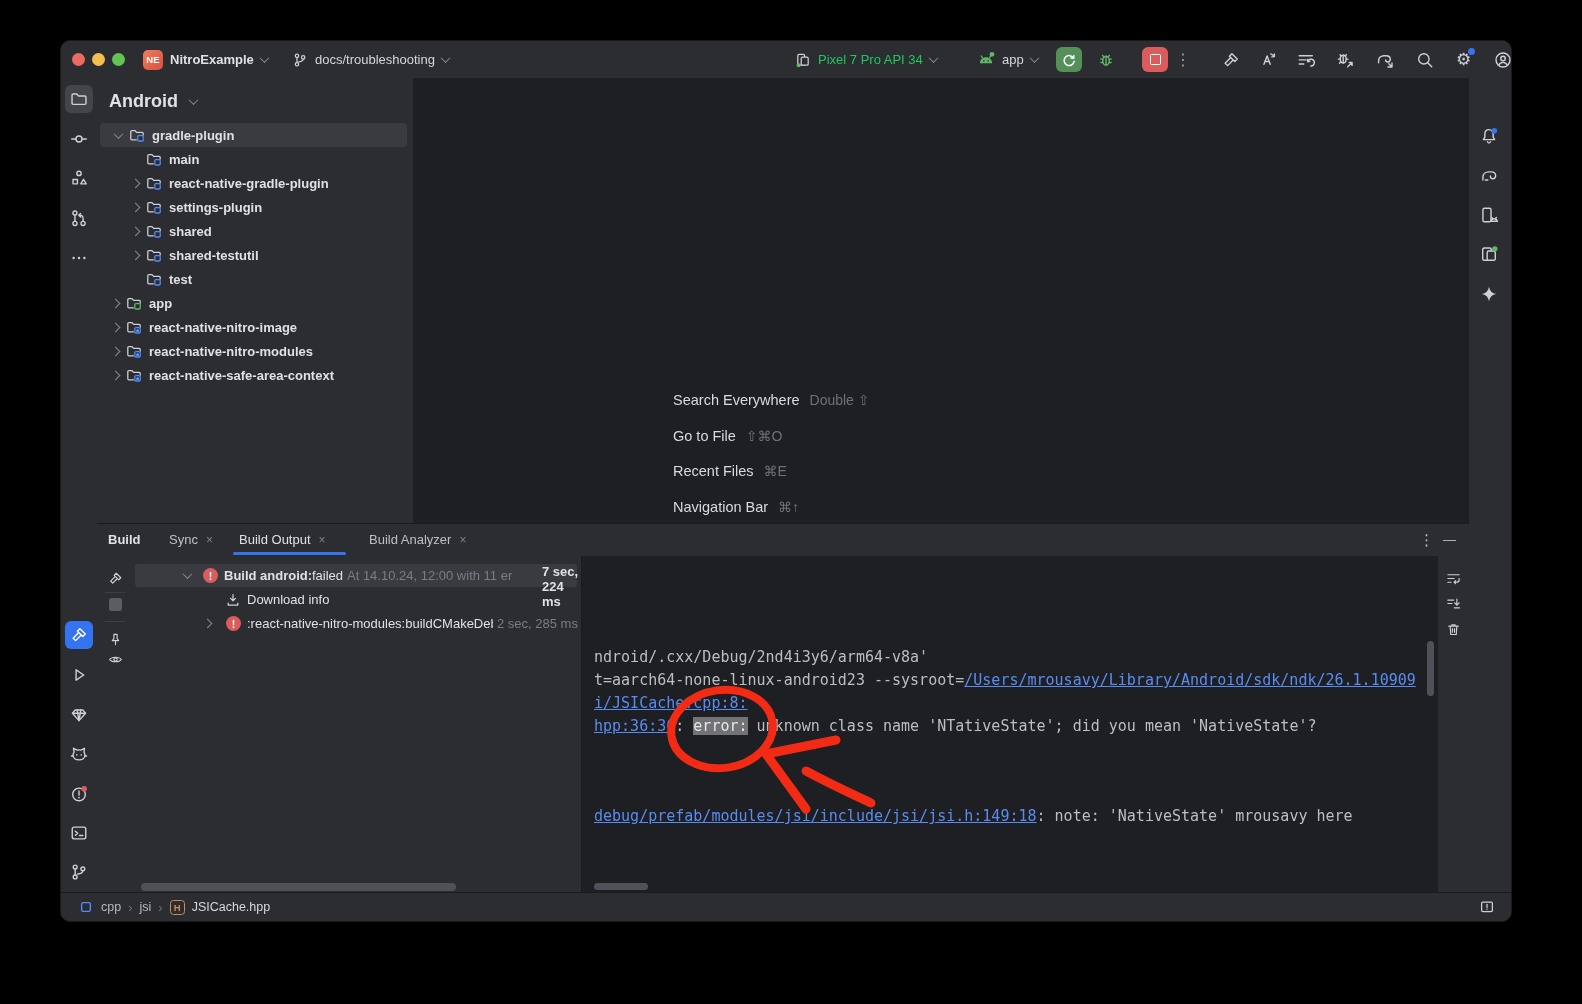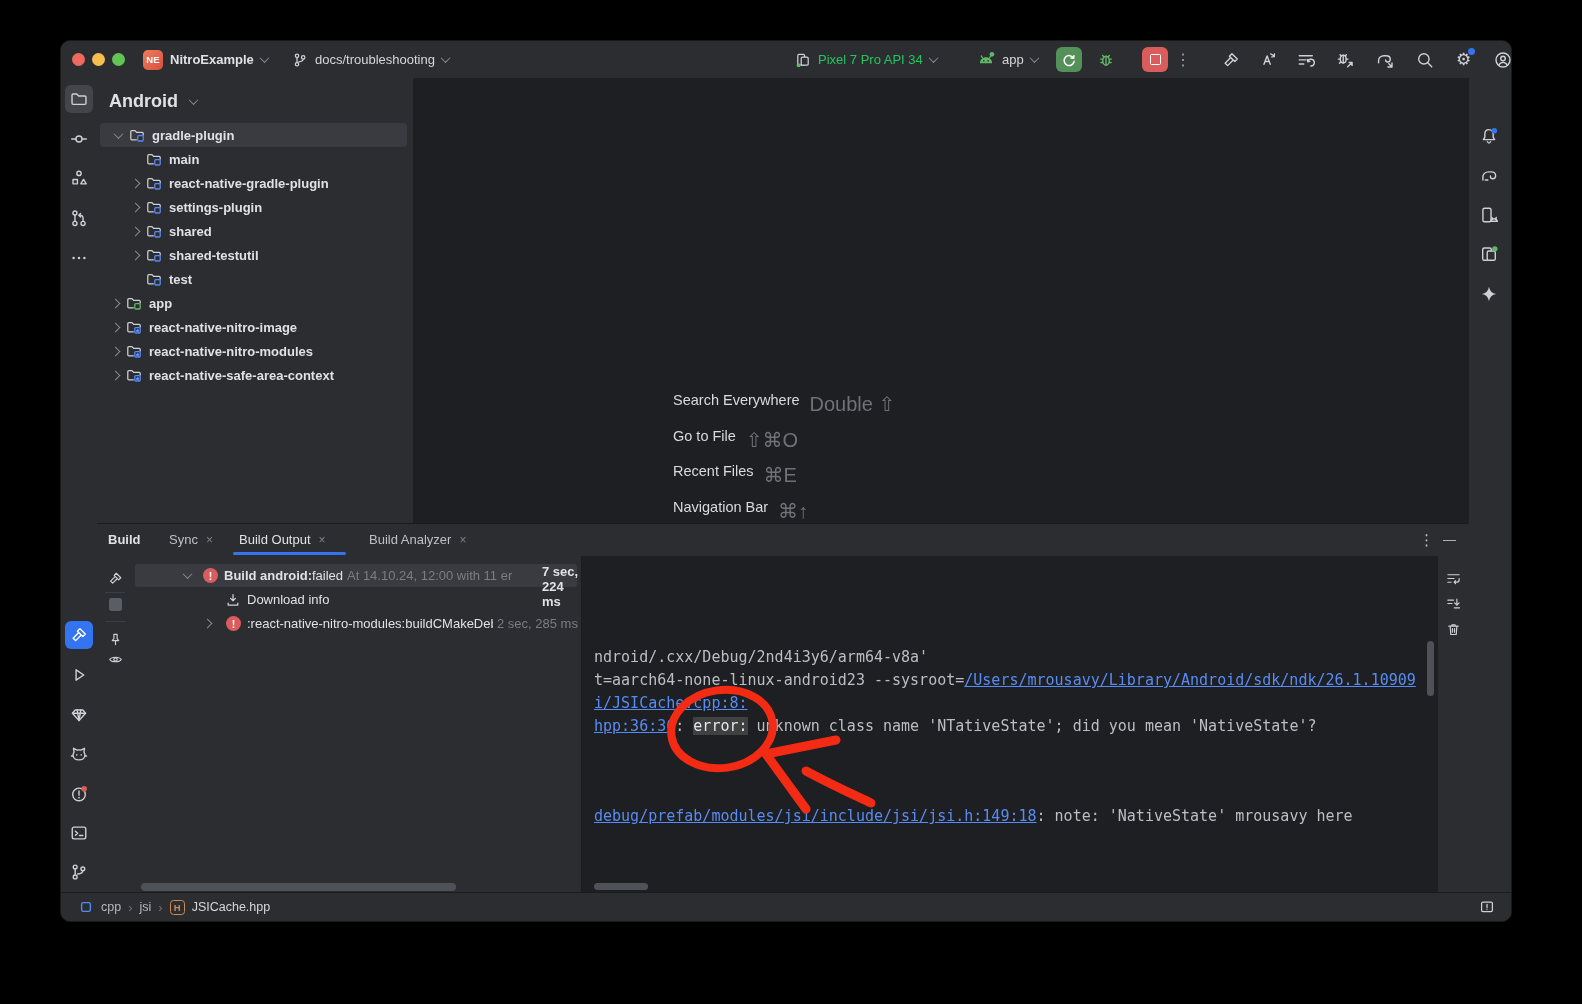--- a/index.html
+++ b/index.html
@@ -38,35 +38,35 @@
   .trow{position:absolute;left:0;right:0;height:24px;display:flex;align-items:center;font-size:13px;}
   .trow .lbl{font-weight:600;color:#dfe1e5;white-space:nowrap;}
   .trow.sel{left:3px;right:6px;background:#393b40;border-radius:4px;}
   .chbox{width:12px;height:12px;display:flex;align-items:center;justify-content:center;margin-right:5px;flex:0 0 auto;}
   .tico{margin-right:7px;}
   .ind0{padding-left:12px;} .ind1{padding-left:32px;}
   
   #editor{position:absolute;left:352px;top:37px;width:1056px;height:445px;background:#1e1f22;}
   .short{position:absolute;left:260px;height:23px;display:flex;align-items:flex-start;gap:10px;font-size:14.5px;}
   .short .act{color:#d8dade;font-weight:500;}
-  .short .keys{color:#6e7277;font-size:20px;}
+  .short .keys{color:#6e7277;font-size:14px;}
   
   #bpanel{position:absolute;left:36px;top:482px;width:1372px;height:371px;background:#2b2d30;border-top:1px solid #1a1b1d;overflow:hidden;}
   .btab{position:absolute;top:0;height:31px;display:flex;align-items:center;gap:8px;font-size:13px;color:#bcc0c6;}
   .btab .closex{color:#7d8188;font-size:12px;}
   .btab.active{color:#dfe1e5;}
   #btree{position:absolute;left:36px;top:32px;width:448px;bottom:0;background:#2b2d30;overflow:hidden;}
   .brow{position:absolute;left:0;right:0;height:23px;font-size:13px;}
   .badge{width:15px;height:15px;border-radius:50%;background:#db5c5c;color:#fff;font-size:10.5px;font-weight:700;
          display:flex;align-items:center;justify-content:center;flex:0 0 auto;}
   #bconsole{position:absolute;left:484px;top:32px;width:856px;bottom:0;background:#1e1f22;border-left:1px solid #1a1b1d;overflow:hidden;}
   .cline{position:absolute;left:12px;right:4px;height:23px;line-height:23px;font-family:"DejaVu Sans Mono",monospace;
          font-size:15px;color:#bcbec4;white-space:pre;overflow:hidden;}
   .lk{color:#588cf3;text-decoration:underline;}
-  .selerr{background:#404040;color:#e3e8f0;}
+  .selerr{background:#737373;color:#e3e8f0;}
   .minitool{position:absolute;width:26px;height:26px;display:flex;align-items:center;justify-content:center;}
   .scrollbar{position:absolute;background:#4e5157;border-radius:4px;}
   .sep{position:absolute;height:1px;background:#3c3e43;}
   
   #statusbar{position:absolute;left:0;right:0;bottom:0;height:29px;background:#2b2d30;border-top:1px solid #1a1b1d;
              display:flex;align-items:center;padding:0 16px 0 18px;font-size:12.5px;color:#b4b8bf;box-sizing:border-box;}
   .crumbsep{color:#6e7277;font-size:13px;margin:0 7px;}
   .hicon{width:15px;height:15px;border:1.3px solid #cd8a53;border-radius:3.5px;color:#cd8a53;font-size:9.5px;font-weight:700;
          display:flex;align-items:center;justify-content:center;box-sizing:border-box;}
   #annotation{position:absolute;left:0;top:0;pointer-events:none;z-index:60;}

